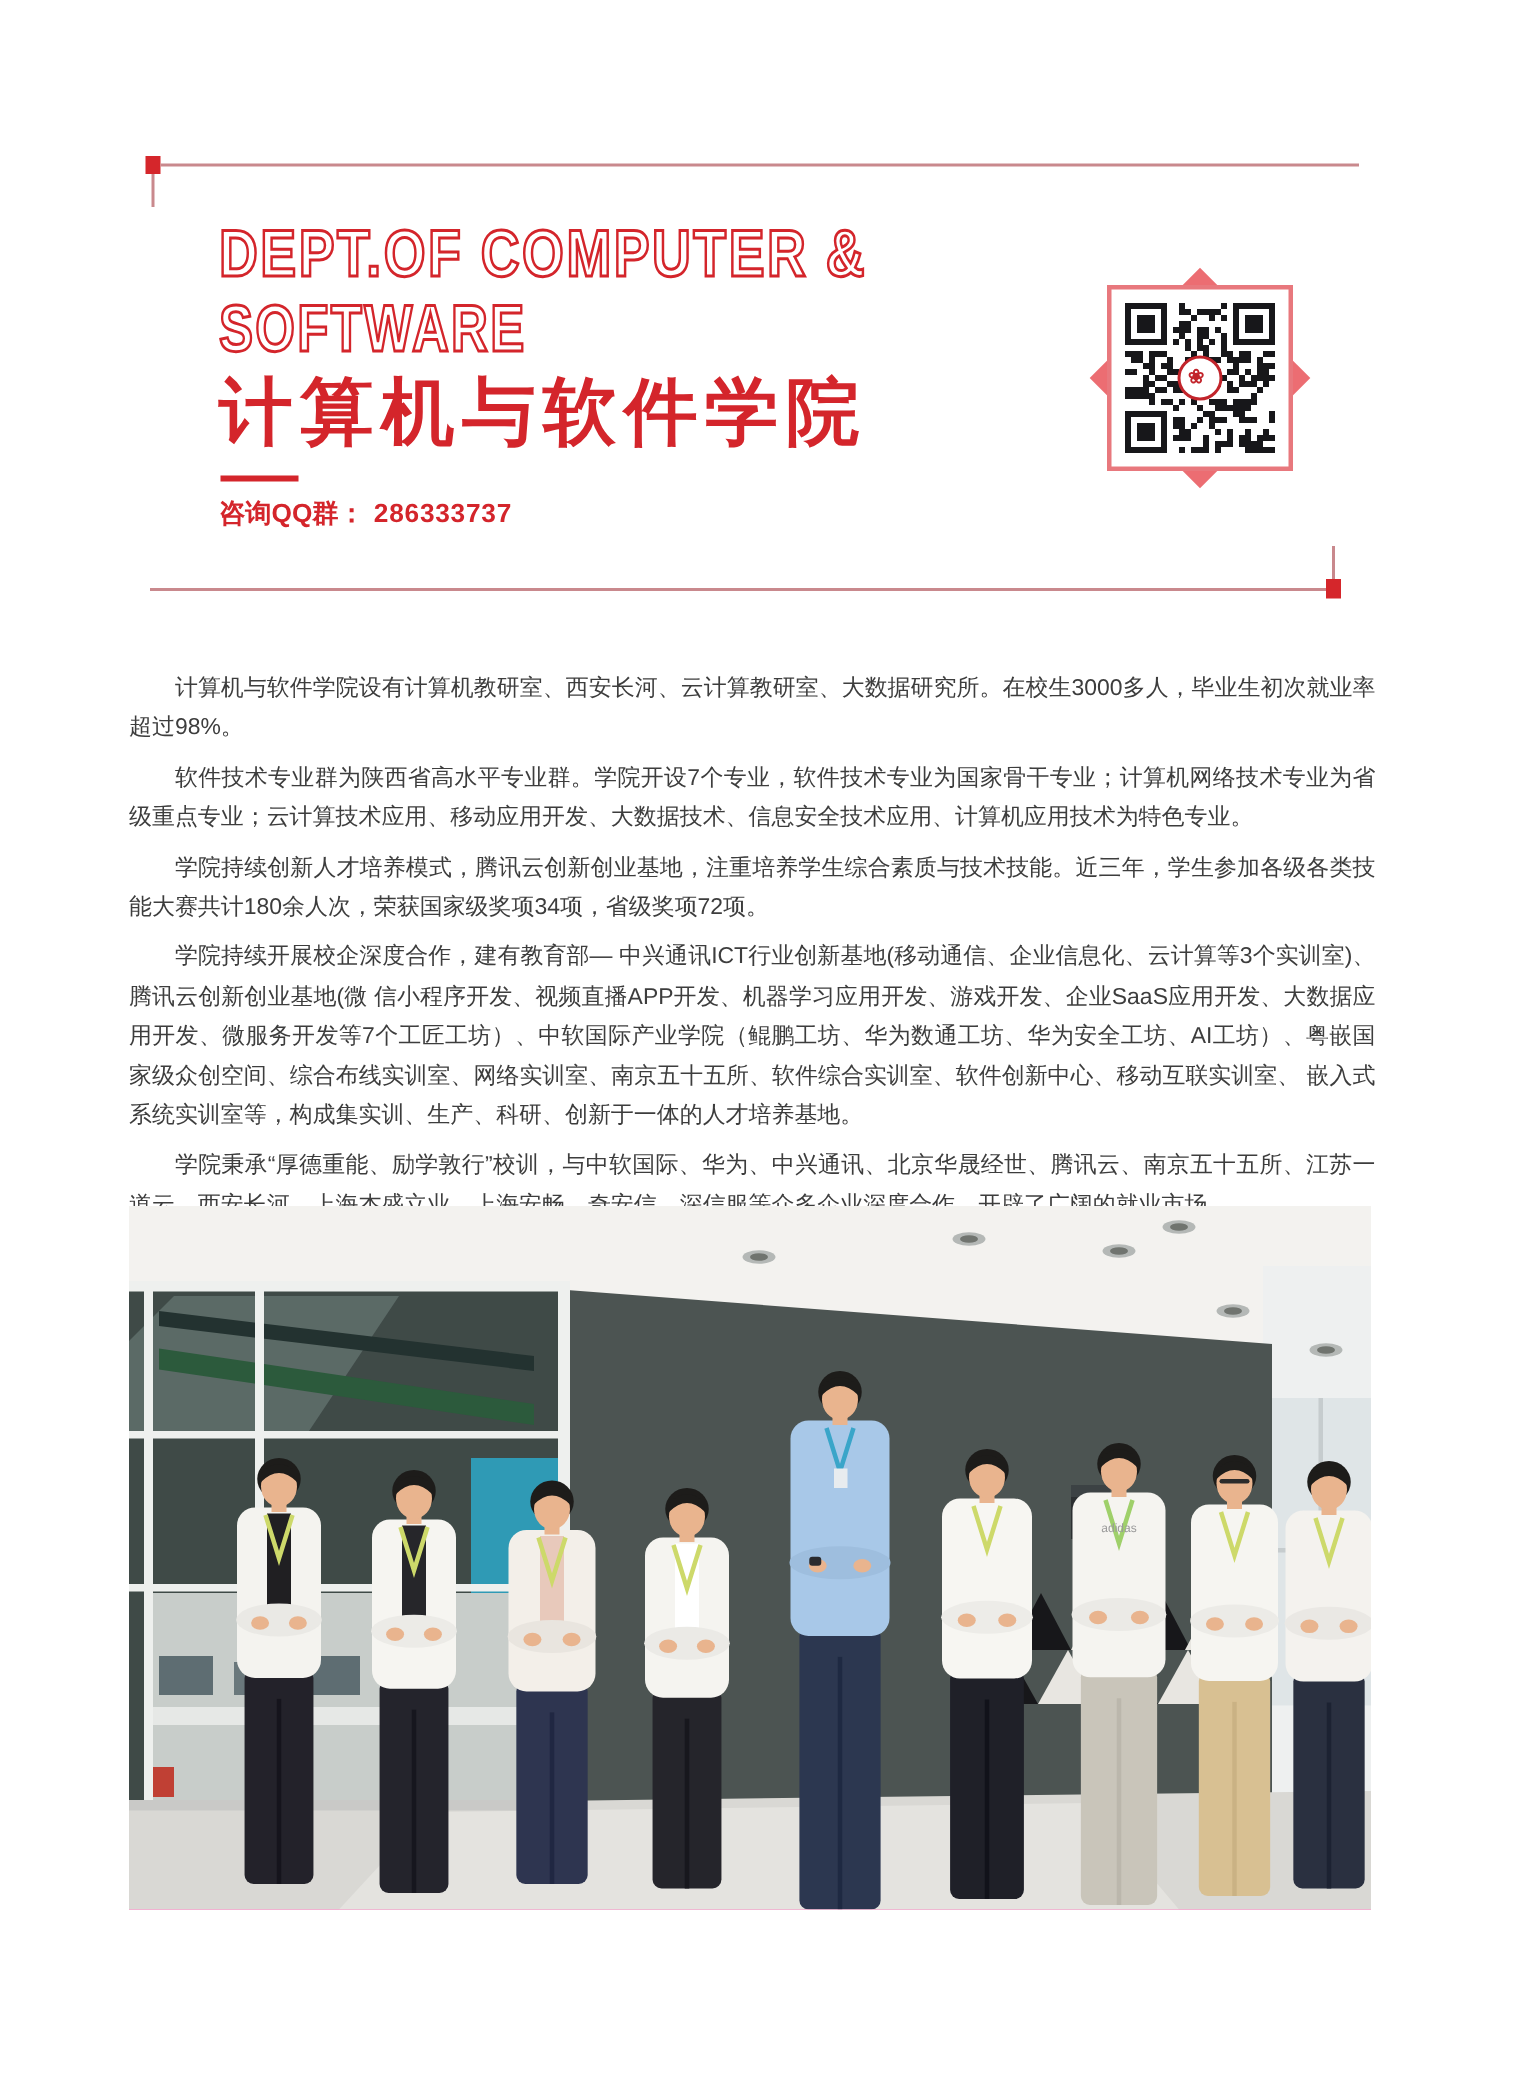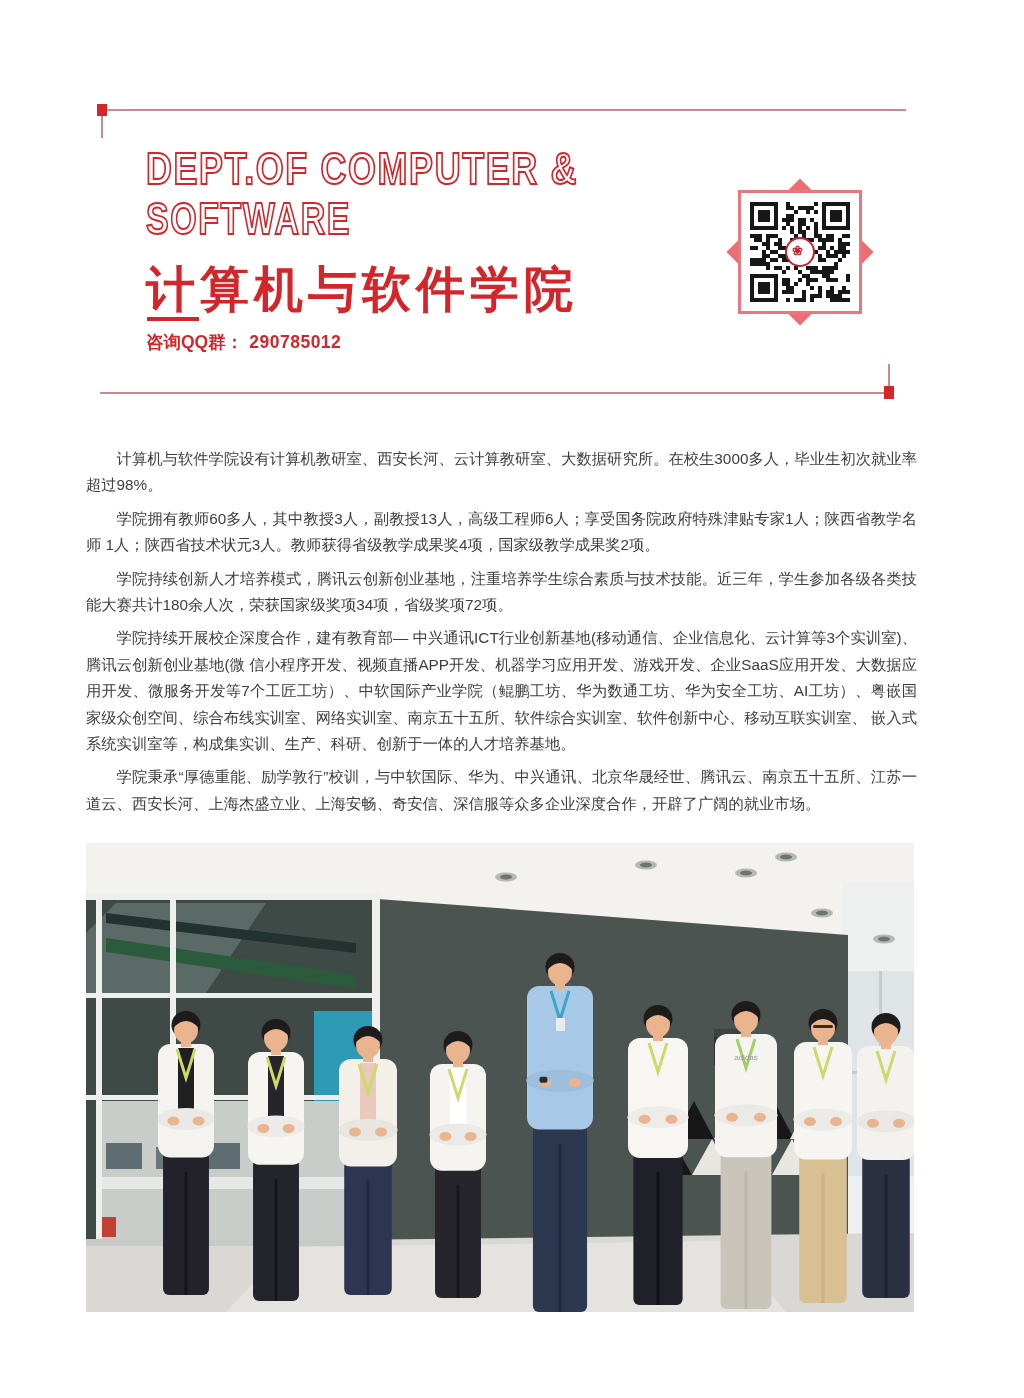--- a/index.html
+++ b/index.html
@@ -4,63 +4,63 @@
 <style>
   html,body{margin:0;padding:0;background:#ffffff;}
   .page{position:relative;width:1024px;height:1396px;background:#ffffff;overflow:hidden;
         font-family:"Liberation Sans",sans-serif;}
   
   .sq{position:absolute;background:#d5262b;}
   .hline{position:absolute;background:#c9898d;height:2px;}
   .vline{position:absolute;background:#c9898d;width:2px;}
   
   .title-svg{position:absolute;left:144px;top:144px;}
-  .title-zh{position:absolute;left:146px;top:257px;font-size:49px;font-weight:bold;
+  .title-zh{position:absolute;left:146px;top:242px;font-size:49px;font-weight:bold;
             letter-spacing:5px;color:#d4252b;white-space:nowrap;}
   .title-underline{position:absolute;left:147px;top:317px;width:52px;height:4px;background:#d4252b;}
   .qq-line{position:absolute;left:146px;top:330px;font-size:17.5px;font-weight:bold;color:#d4252b;white-space:nowrap;}
   .qq-line .num{margin-left:6px;letter-spacing:0.5px;}
   
   .qr-wrap{position:absolute;left:726px;top:178px;width:148px;height:148px;}
   .qr-diamond{position:absolute;left:22px;top:22px;width:104px;height:104px;background:#ec6d72;
               transform:rotate(45deg);}
   .qr-frame{position:absolute;left:12px;top:12px;width:118px;height:118px;background:#ffffff;
             border:3px solid #e8787d;}
   .qr-frame svg{display:block;margin:9px;}
   .qr-logo{position:absolute;left:59px;top:59px;width:30px;height:30px;border-radius:50%;
            background:#ffffff;border:2.5px solid #c2242b;box-sizing:border-box;}
   .qr-logo .inner{position:absolute;left:5px;top:4px;width:14px;height:16px;color:#c2242b;
                   font-size:13px;line-height:16px;font-weight:bold;}
   
   .body-text{position:absolute;left:86px;top:446px;width:831px;color:#3d3d3d;
              font-size:15.3px;line-height:26.4px;text-align:justify;}
   .body-text p{margin:0 0 7px 0;text-indent:2em;}
   
-  .photo{position:absolute;left:86px;top:843px;width:828px;height:469px;background:#ec4899;overflow:hidden;}
+  .photo{position:absolute;left:86px;top:804px;width:828px;height:469px;background:#ec4899;overflow:hidden;}
   .photo svg{display:block;}
 </style>
 </head>
 <body>
 
 <div class="page">
 
   <div class="sq" style="left:97px;top:104px;width:10px;height:12px;"></div>
   <div class="hline" style="left:107px;top:109px;width:799px;"></div>
   <div class="vline" style="left:101px;top:116px;height:22px;"></div>
 
   <svg class="title-svg" width="480" height="100">
     <text x="2" y="40" font-family="Liberation Sans, sans-serif" font-size="44" font-weight="bold" fill="#ffffff" stroke="#d4252b" stroke-width="2" letter-spacing="2" textLength="432" lengthAdjust="spacingAndGlyphs">DEPT.OF COMPUTER &amp;</text>
     <text x="2" y="90" font-family="Liberation Sans, sans-serif" font-size="44" font-weight="bold" fill="#ffffff" stroke="#d4252b" stroke-width="2" letter-spacing="2" textLength="205" lengthAdjust="spacingAndGlyphs">SOFTWARE</text>
   </svg>
 
   <div class="title-zh">计算机与软件学院</div>
   <div class="title-underline"></div>
 
   <div class="qq-line">
-    <span>咨询QQ群：</span><span class="num">290785012</span>
+    <span>咨询QQ群：</span><span class="num">286333737</span>
   </div>
 
   <div class="qr-wrap">
     <div class="qr-diamond"></div>
     <div class="qr-frame">
       <svg id="qr-svg" width="100" height="100" viewBox="0 0 100 100">
           <rect x="36" y="0" width="4" height="4" fill="#17171a"></rect>
           <rect x="64" y="0" width="4" height="4" fill="#17171a"></rect>
           <rect x="36" y="4" width="4" height="4" fill="#17171a"></rect>
           <rect x="40" y="4" width="4" height="4" fill="#17171a"></rect>
@@ -273,21 +273,21 @@
       <div class="inner">❀</div>
     </div>
   </div>
 
   <div class="hline" style="left:100px;top:392px;width:785px;"></div>
   <div class="vline" style="left:888px;top:364px;height:22px;"></div>
   <div class="sq" style="left:884px;top:386px;width:10px;height:13px;"></div>
 
   <div class="body-text" id="body-text">
       <p>计算机与软件学院设有计算机教研室、西安长河、云计算教研室、大数据研究所。在校生3000多人，毕业生初次就业率超过98%。</p>
-      <p>学院拥有教师60多人，其中教授3人，副教授13人，高级工程师6人；享受国务院政府特殊津贴专家1人；陕西省教学名师 1人；陕西省技术状元3人。教师获得省级教学成果奖4项，国家级教学成果奖2项。</p>
+      <p>软件技术专业群为陕西省高水平专业群。学院开设7个专业，软件技术专业为国家骨干专业；计算机网络技术专业为省级重点专业；云计算技术应用、移动应用开发、大数据技术、信息安全技术应用、计算机应用技术为特色专业。</p>
       <p>学院持续创新人才培养模式，腾讯云创新创业基地，注重培养学生综合素质与技术技能。近三年，学生参加各级各类技能大赛共计180余人次，荣获国家级奖项34项，省级奖项72项。</p>
       <p>学院持续开展校企深度合作，建有教育部— 中兴通讯ICT行业创新基地(移动通信、企业信息化、云计算等3个实训室)、腾讯云创新创业基地(微 信小程序开发、视频直播APP开发、机器学习应用开发、游戏开发、企业SaaS应用开发、大数据应用开发、微服务开发等7个工匠工坊）、中软国际产业学院（鲲鹏工坊、华为数通工坊、华为安全工坊、AI工坊）、粤嵌国家级众创空间、综合布线实训室、网络实训室、南京五十五所、软件综合实训室、软件创新中心、移动互联实训室、 嵌入式系统实训室等，构成集实训、生产、科研、创新于一体的人才培养基地。</p>
       <p>学院秉承“厚德重能、励学敦行”校训，与中软国际、华为、中兴通讯、北京华晟经世、腾讯云、南京五十五所、江苏一道云、西安长河、上海杰盛立业、上海安畅、奇安信、深信服等众多企业深度合作，开辟了广阔的就业市场。</p>
     </div>
 
   <div class="photo">
     <svg id="photo-svg" width="828" height="469" viewBox="0 0 828 469">
         <rect x="0" y="0" width="828" height="469" fill="#f3f2ef"></rect>
         <rect x="756" y="40" width="72" height="360" fill="#eef0f0"></rect>
         <rect x="762" y="128" width="66" height="205" fill="#dfe5e7"></rect>

